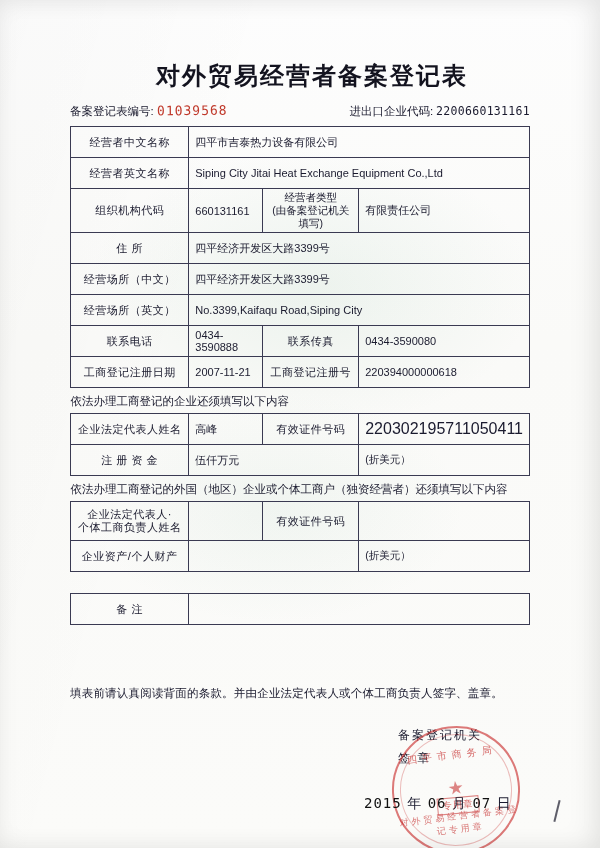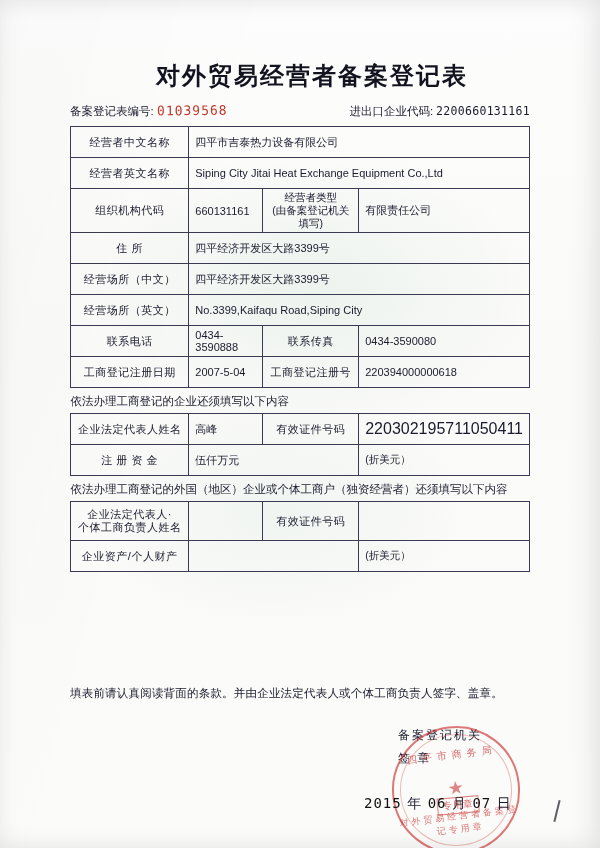--- a/index.html
+++ b/index.html
@@ -271,21 +271,21 @@
       <td class="val" colspan="3">No.3399,Kaifaqu Road,Siping City</td>
     </tr>
     <tr>
       <td class="lbl wide">联系电话</td>
       <td class="val">0434-3590888</td>
       <td class="lbl">联系传真</td>
       <td class="val">0434-3590080</td>
     </tr>
     <tr>
       <td class="lbl wide">工商登记注册日期</td>
-      <td class="val">2007-5-04</td>
+      <td class="val">2007-11-21</td>
       <td class="lbl">工商登记注册号</td>
       <td class="val">220394000000618</td>
     </tr>
     <tr class="section">
       <td colspan="4">依法办理工商登记的企业还须填写以下内容</td>
     </tr>
     <tr>
       <td class="lbl wide">企业法定代表人姓名</td>
       <td class="val">高峰</td>
       <td class="lbl">有效证件号码</td>
@@ -308,20 +308,24 @@
       <td class="lbl">有效证件号码</td>
       <td class="val"></td>
     </tr>
     <tr>
       <td class="lbl wide">企业资产/个人财产</td>
       <td class="val" colspan="2"></td>
       <td class="right-note">(折美元）</td>
     </tr>
     <tr class="section">
       <td colspan="4" style="height:16px;"></td>
+    </tr>
+    <tr>
+      <td class="lbl wide remark-cell">备  注</td>
+      <td class="val remark-cell" colspan="3"></td>
     </tr>
   </tbody>
     </table>
 
   <div class="footnote">填表前请认真阅读背面的条款。并由企业法定代表人或个体工商负责人签字、盖章。</div>
 
   <div class="sign-block">
     <div>备案登记机关</div>
     <div>签    章</div>
   </div>

